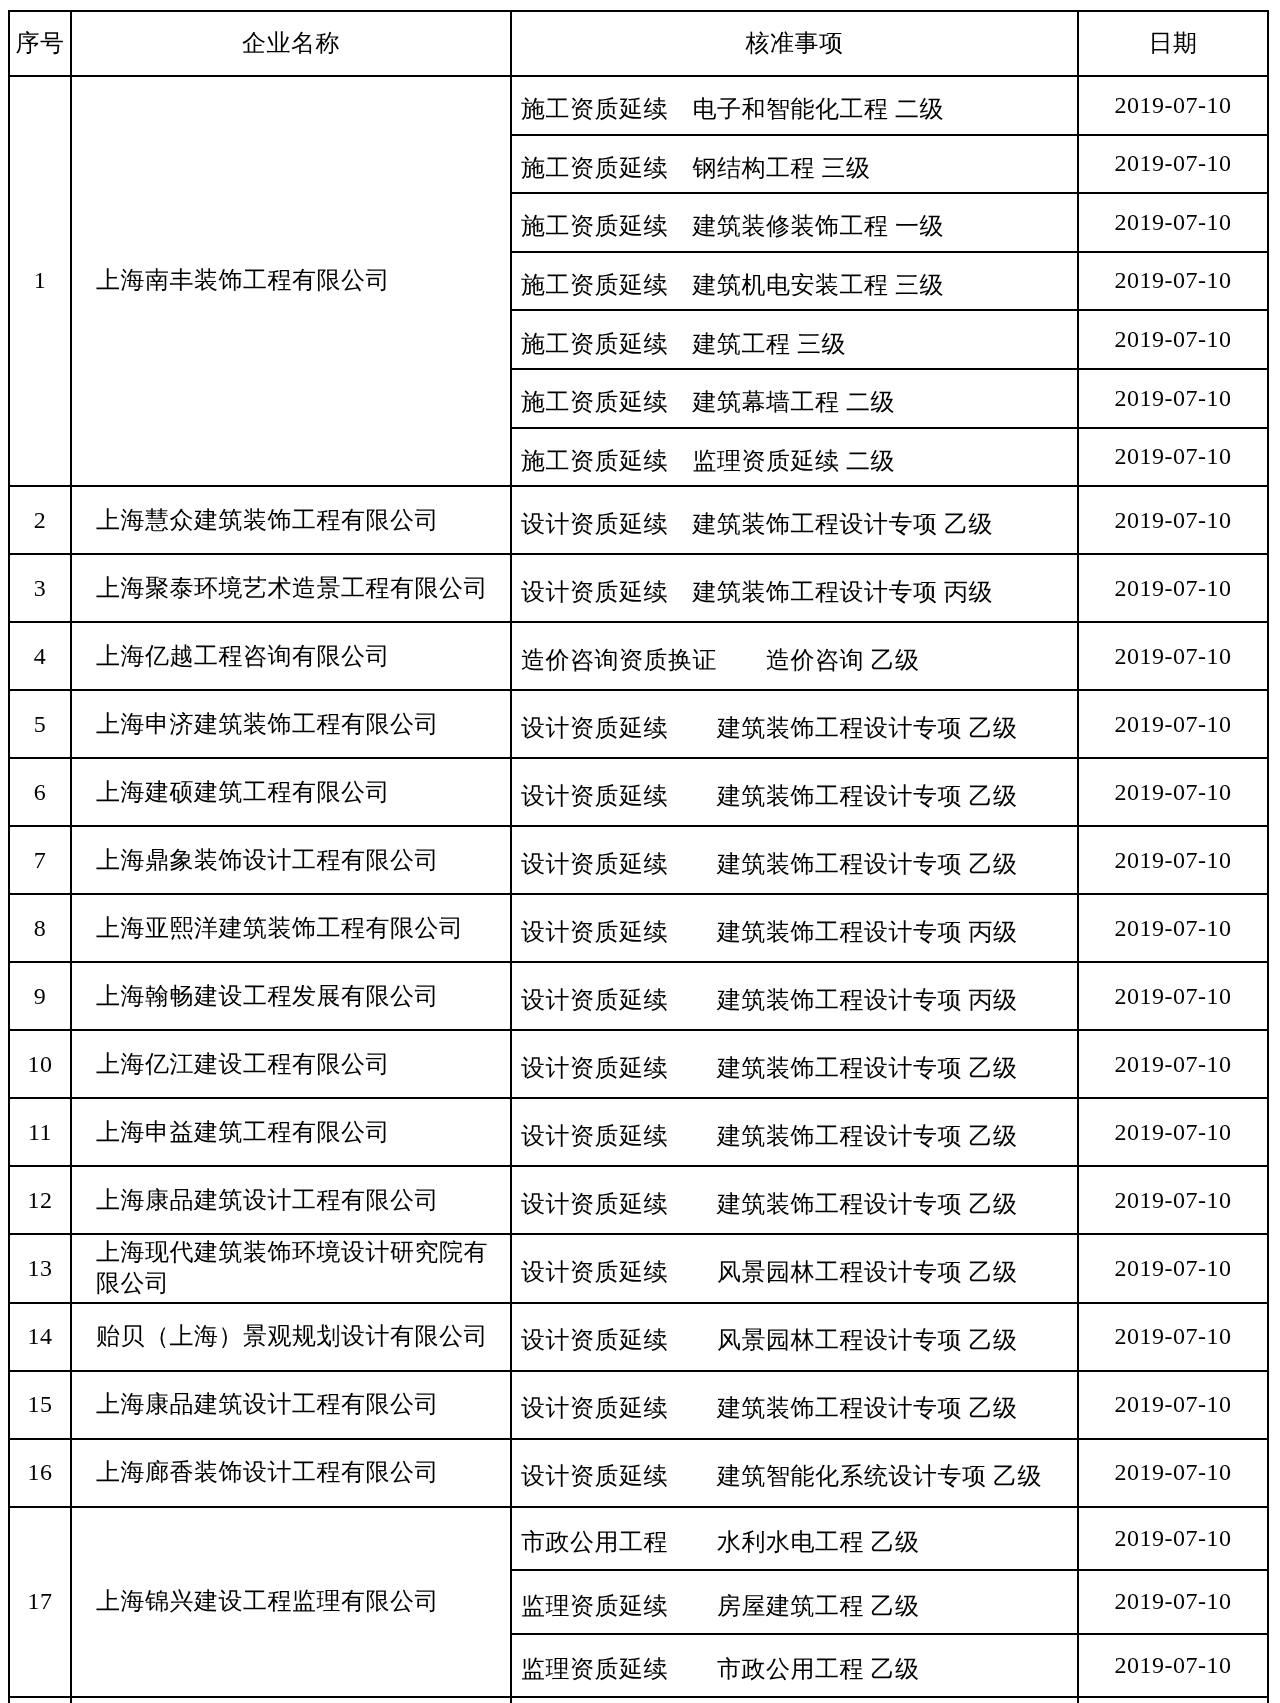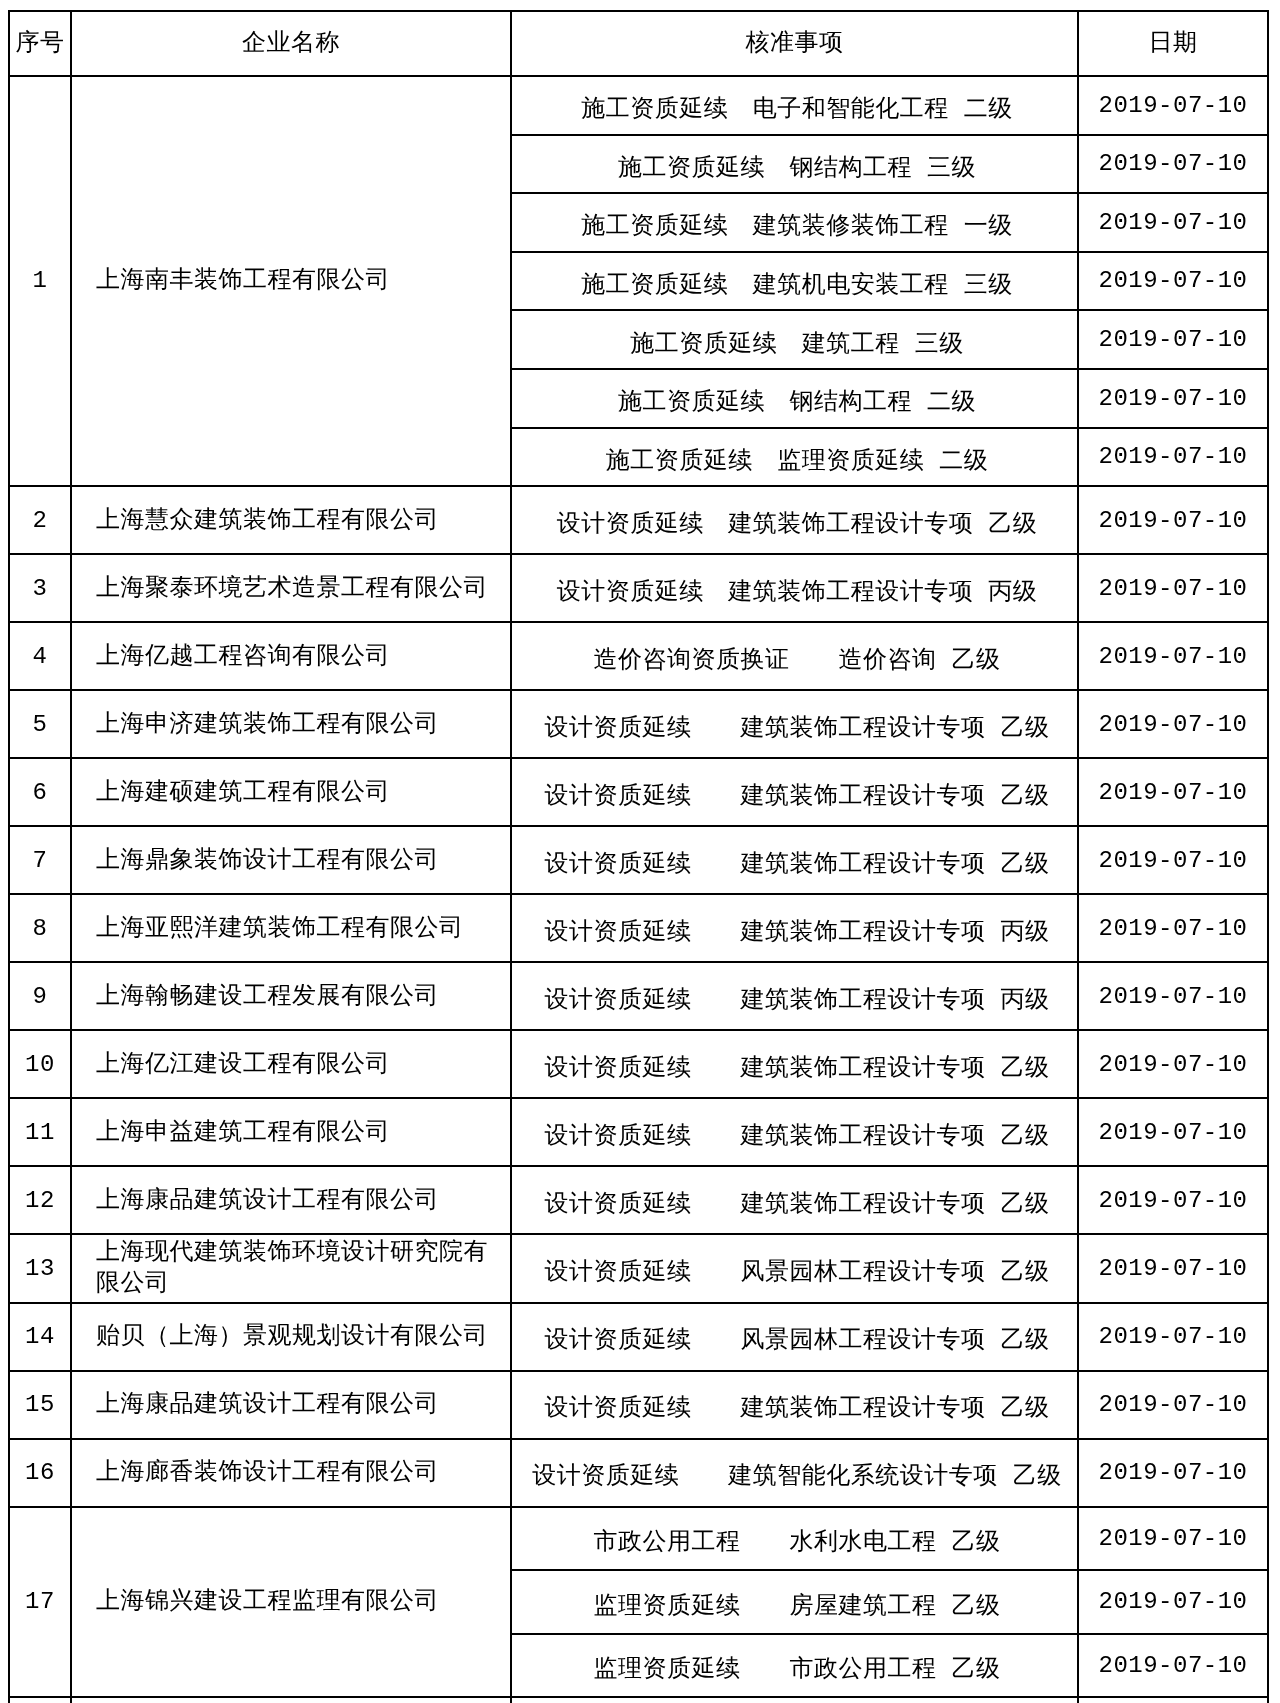--- a/index.html
+++ b/index.html
@@ -8,21 +8,21 @@
     background: #ffffff;
     width: 1280px;
     height: 1703px;
     overflow: hidden;
   }
   .page {
     position: relative;
     width: 1280px;
     height: 1232px;
     background: #ffffff;
-    font-family: Liberation Mono, monospace;
+    font-family: Liberation Serif, serif;
     color: #000000;
   }
   table.approval {
     position: absolute;
     left: 8px;
     top: 10px;
     width: 1261px;
     border-collapse: collapse;
     table-layout: fixed;
     background: #ffffff;
@@ -54,21 +54,21 @@
 
   td.c-index {
     text-align: center;
     padding: 0;
   }
   td.c-company {
     text-align: left;
     padding: 2px 4px 2px 24px;
   }
   td.c-item {
-    text-align: center;
+    text-align: left;
     padding: 11px 4px 2px 9px;
     white-space: pre-wrap;
   }
   td.c-date {
     text-align: center;
     padding: 4px;
     letter-spacing: 1px;
   }
 </style>
 </head>
@@ -107,21 +107,21 @@
         </tr>
         <tr class="row-septet">
           <td class="c-item">施工资质延续　建筑机电安装工程 三级</td>
           <td class="c-date">2019-07-10</td>
         </tr>
         <tr class="row-septet">
           <td class="c-item">施工资质延续　建筑工程 三级</td>
           <td class="c-date">2019-07-10</td>
         </tr>
         <tr class="row-septet">
-          <td class="c-item">施工资质延续　钢结构工程 二级</td>
+          <td class="c-item">施工资质延续　建筑幕墙工程 二级</td>
           <td class="c-date">2019-07-10</td>
         </tr>
         <tr class="row-septet">
           <td class="c-item">施工资质延续　监理资质延续 二级</td>
           <td class="c-date">2019-07-10</td>
         </tr>
         <tr class="row-single">
           <td class="c-index">2</td>
           <td class="c-company">上海慧众建筑装饰工程有限公司</td>
           <td class="c-item">设计资质延续　建筑装饰工程设计专项 乙级</td>

